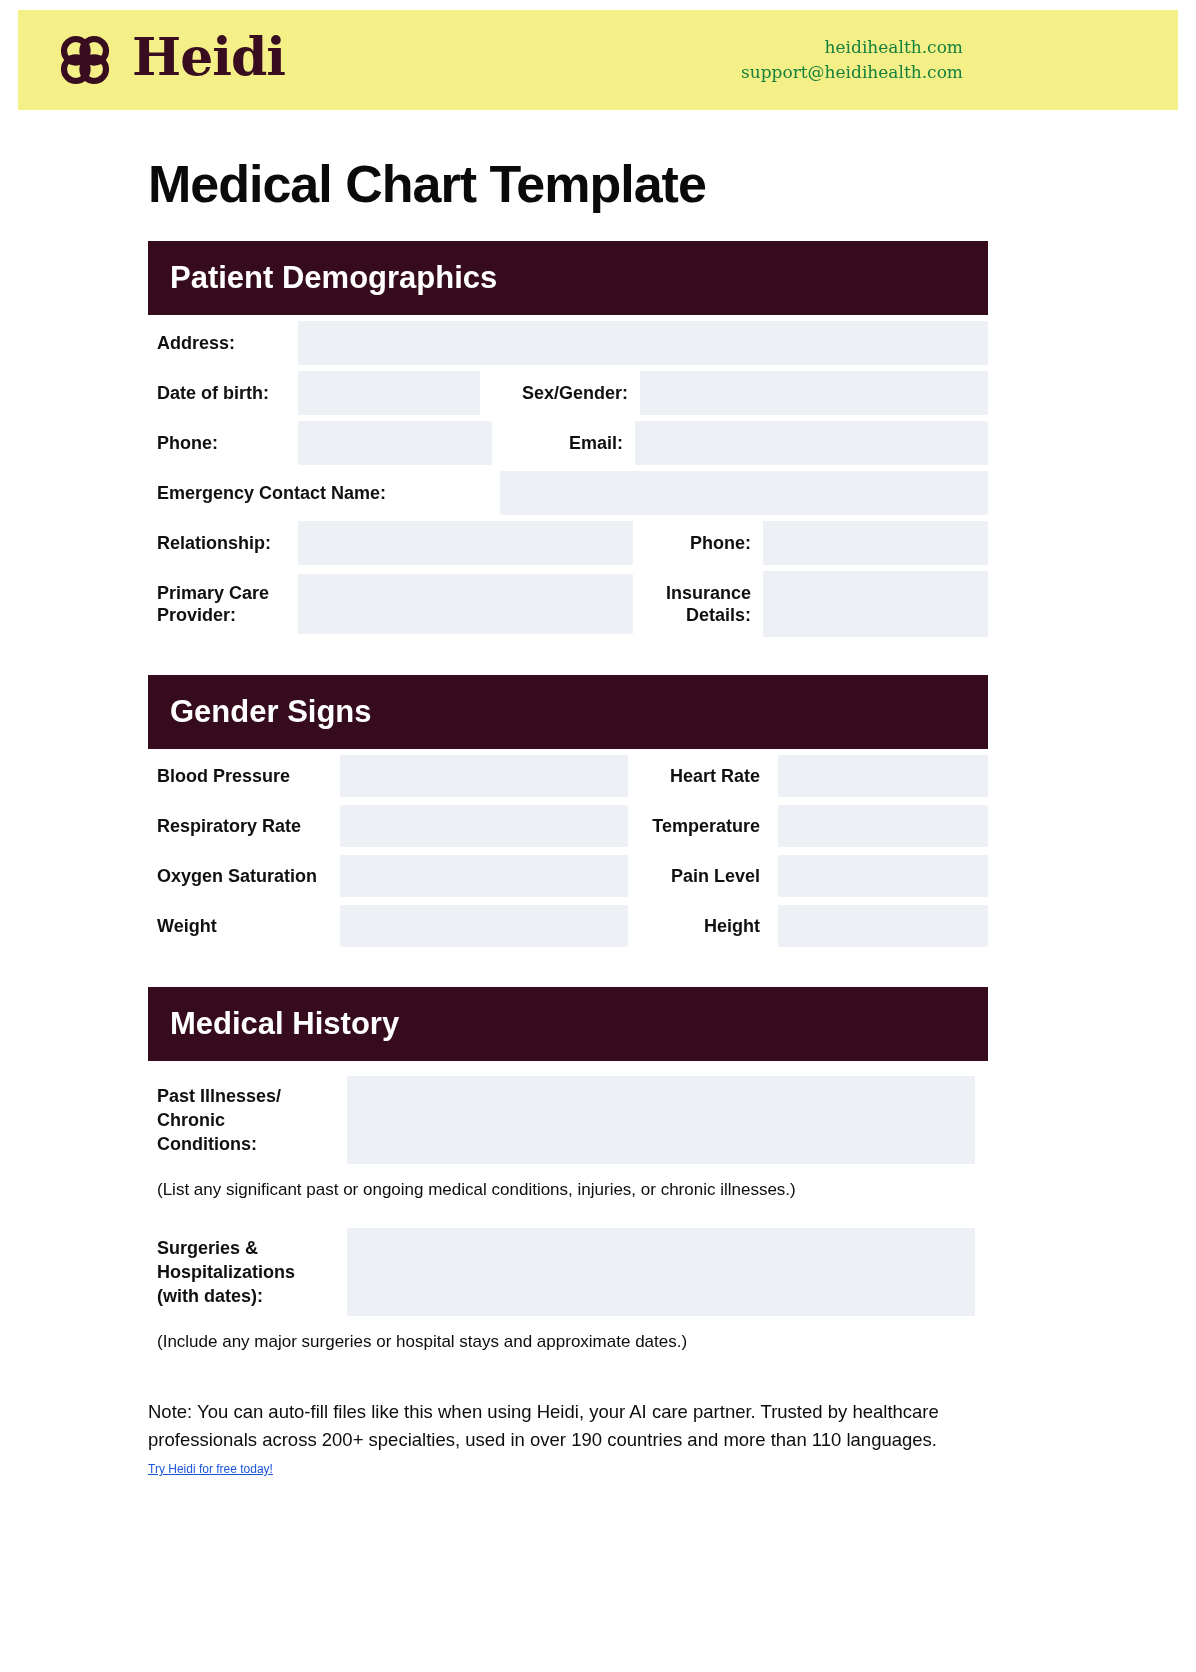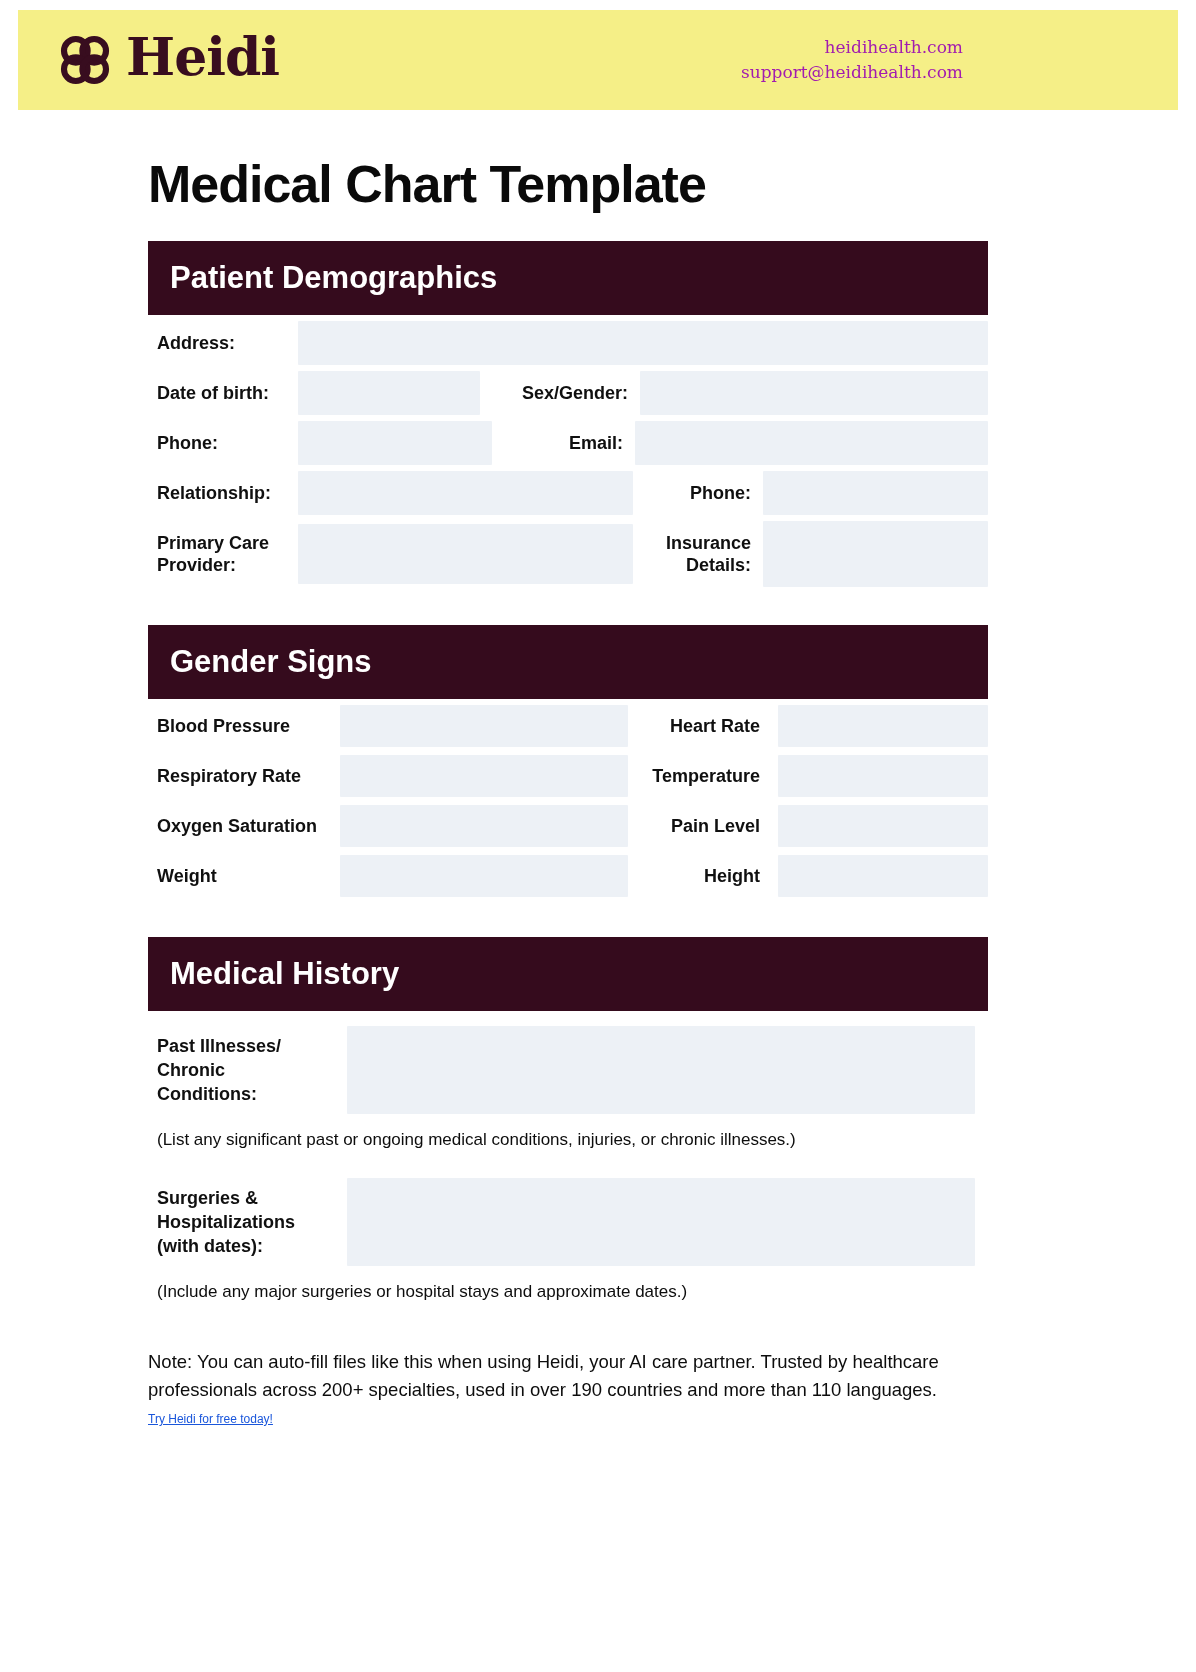--- a/index.html
+++ b/index.html
@@ -10,36 +10,36 @@
   
   .topbar {
     margin: 10px 18px 0 18px;
     height: 100px;
     background: #f5ef87;
     display: flex;
     align-items: center;
     justify-content: space-between;
     padding: 0 215px 0 39px;
   }
-  .brand { display: flex; align-items: center; gap: 13px; }
+  .brand { display: flex; align-items: center; gap: 19px; }
   .logo { display: inline-flex; width: 56px; height: 56px; }
   .logo svg { width: 100%; height: 100%; }
   .brand-name {
     font-family: "DejaVu Serif", serif;
     font-weight: 700;
     font-size: 52px;
     color: #380d1f;
     letter-spacing: -1px;
     line-height: 1;
     padding-bottom: 6px;
   }
   .contact {
     font-family: "DejaVu Serif", serif;
     font-size: 17px;
-    color: #a21caf;
+    color: #15803d;
     text-align: right;
     line-height: 1.5;
   }
 
   
   .content { width: 840px; margin-left: 148px; }
 
   .doc-title {
     font-size: 52px;
     font-weight: 700;
@@ -130,20 +130,24 @@
         <span class="field" style="width:348px"></span>
       </div>
 
       <div class="row">
         <span class="lbl" style="width:141px">Phone:</span>
         <span class="field" style="width:194px"></span>
         <span class="lbl-r">Email:</span>
         <span class="field" style="width:353px"></span>
       </div>
 
+      <div class="row">
+        <span class="lbl" style="width:343px">Emergency Contact Name:</span>
+        <span class="field grow"></span>
+      </div>
 
       <div class="row">
         <span class="lbl" style="width:141px">Relationship:</span>
         <span class="field" style="width:335px"></span>
         <span class="lbl-r">Phone:</span>
         <span class="field" style="width:225px"></span>
       </div>
 
       <div class="row">
         <span class="lbl" style="width:141px">Primary Care Provider:</span>

